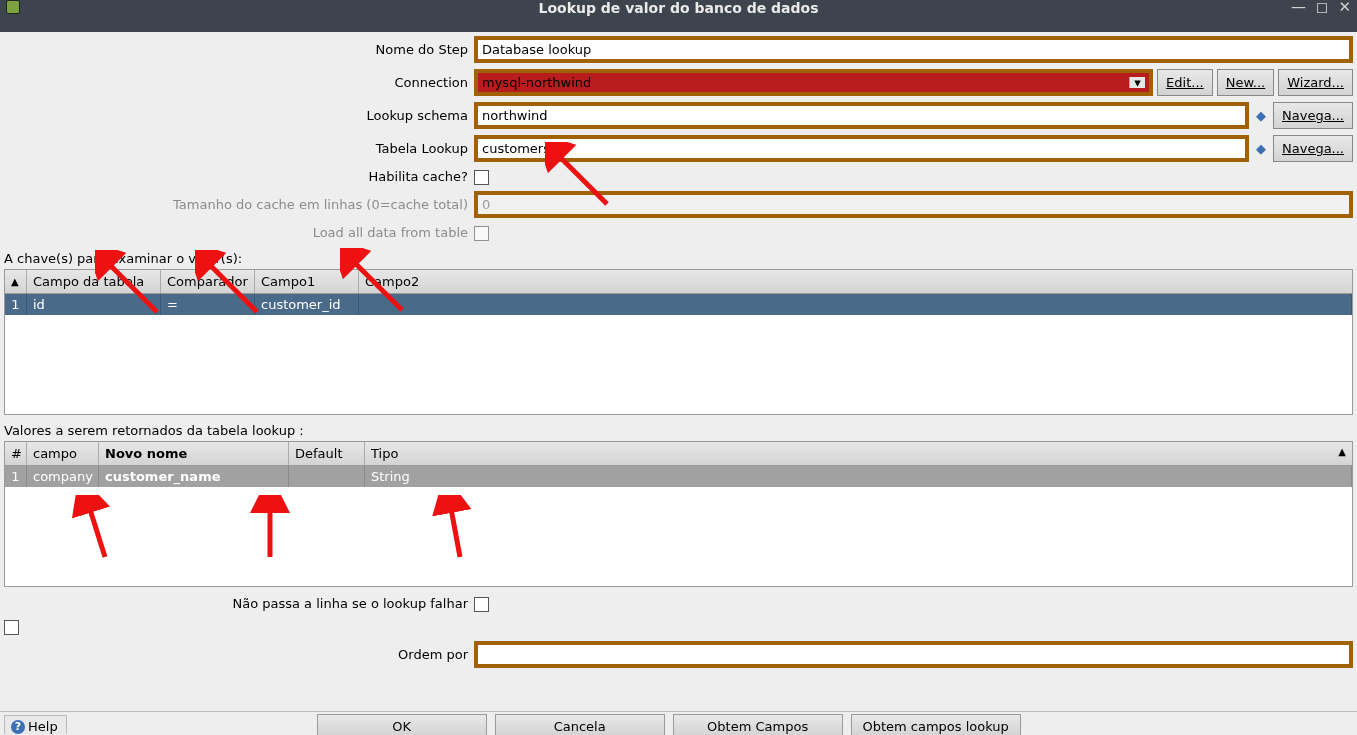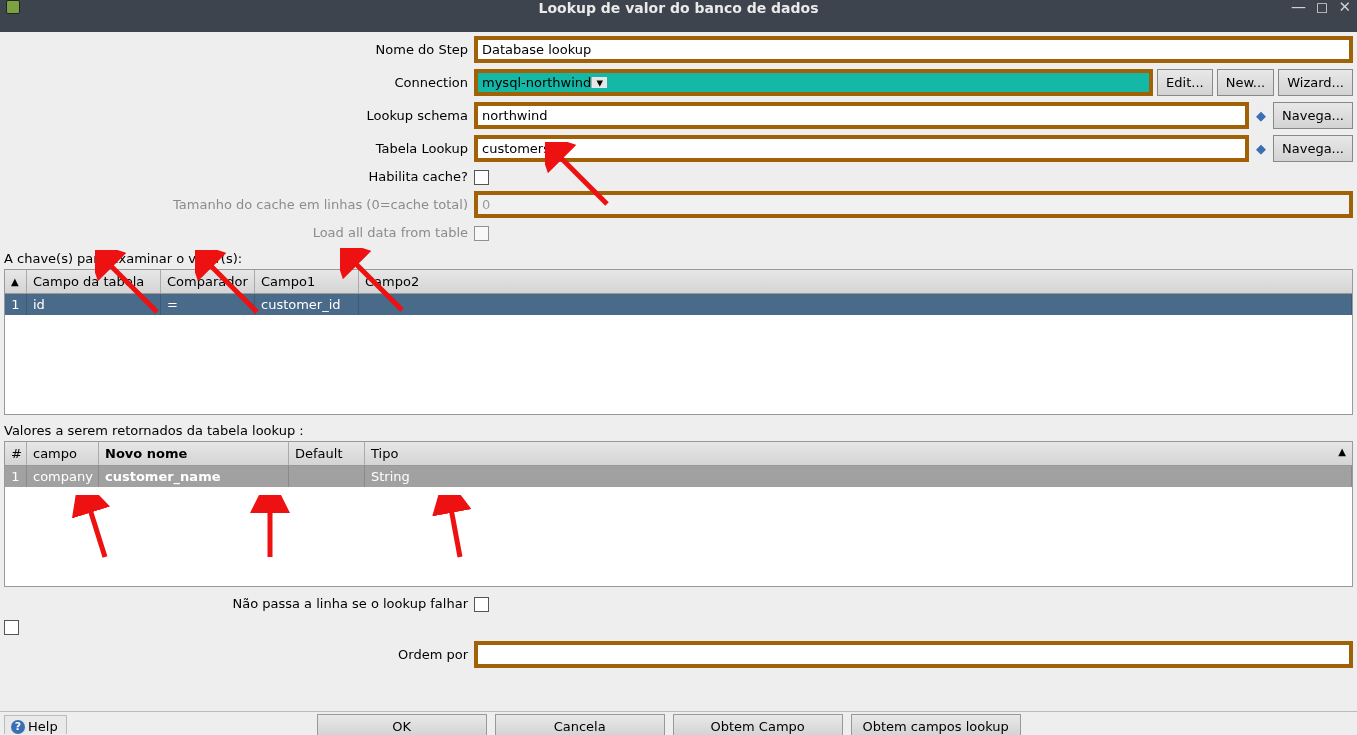--- a/index.html
+++ b/index.html
@@ -62,41 +62,43 @@
     border: 4px solid #a16207;
     background: #fff;
     padding: 4px 4px;
     font-family: inherit;
     font-size: 13px;
     height: 27px;
   }
   .combo {
     display: flex;
     align-items: center;
-    background: #14b8a6;
+    justify-content: space-between;
+    background: #b91c1c;
   }
   .combo .arrow {
     width: 16px;
     height: 100%;
     display: flex;
     align-items: center;
     justify-content: center;
     border-left: 1px solid #aaa;
     background: #e6e6e6;
   }
   .btn {
     background: #dcdcdc;
     background: linear-gradient(#e8e8e8,#d3d3d3);
     border: 1px solid #888;
     padding: 3px 8px;
     font-size: 13px;
     white-space: nowrap;
     height: 27px;
     display: inline-flex;
     align-items: center;
+    text-decoration: underline;
   }
   .browse-icon {
     width: 18px;
     display: flex;
     align-items: center;
     justify-content: center;
     color: #3b6fb3;
     font-weight: bold;
   }
   .checkbox {
@@ -352,21 +354,21 @@
 </div>
 
 <div class="footer">
   <div class="help">
     <div class="help-icon">?</div>
     <span>Help</span>
   </div>
   <div class="spacer"></div>
   <div class="fbtn">OK</div>
   <div class="fbtn">Cancela</div>
-  <div class="fbtn">Obtem Campo</div>
+  <div class="fbtn">Obtem Campos</div>
   <div class="fbtn">Obtem campos lookup</div>
 </div>
 
 <svg class="red-arrow" style="left:545px; top:142px;" viewBox="0 0 70 70">
   <defs>
       <marker id="ah1" markerWidth="8" markerHeight="8" refX="2" refY="4" orient="auto">
         <polygon points="0 0, 8 4, 0 8" fill="#e11"></polygon>
       </marker>
     </defs>
   <line x1="62" y1="62" x2="10" y2="10" stroke="#e11" stroke-width="5" marker-end="url(#ah1)"></line>

